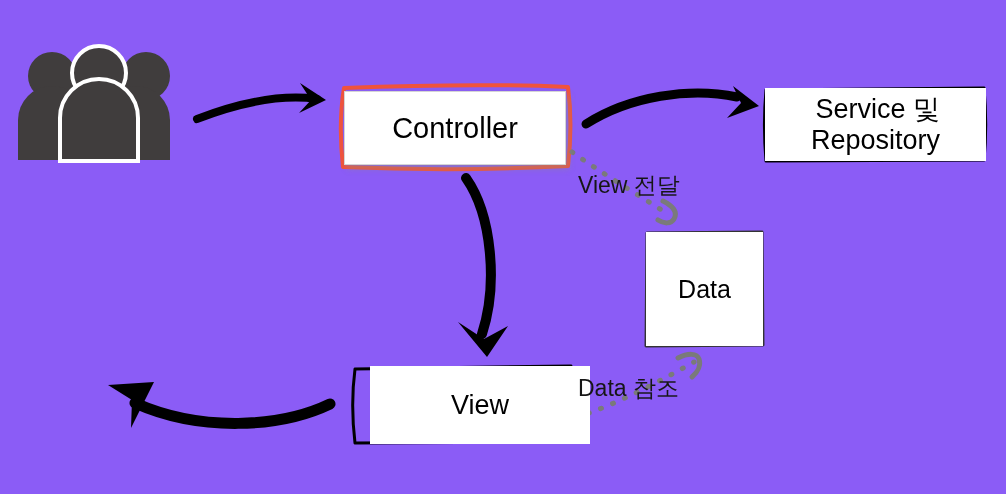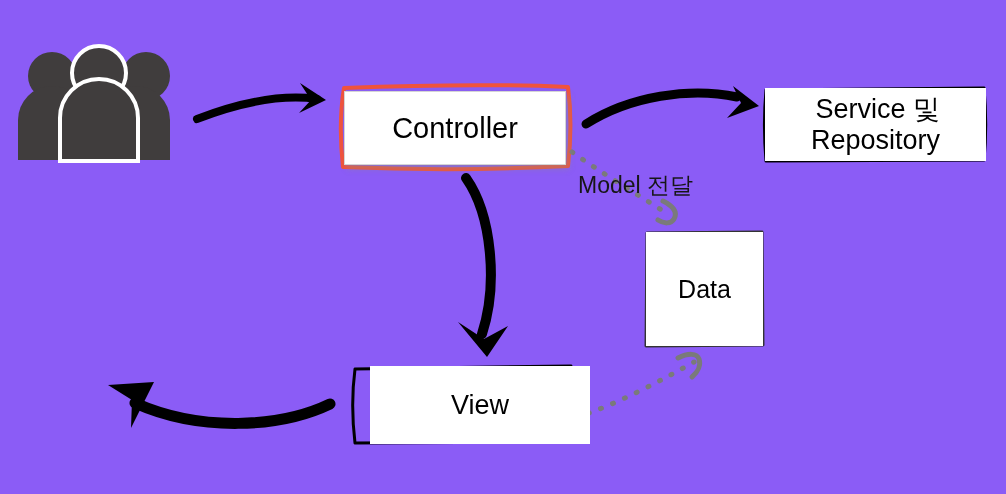--- a/index.html
+++ b/index.html
@@ -165,16 +165,17 @@
   </div>
 
   <div class="node-box" id="model-box">
     <span class="node-label">Data</span>
   </div>
 
   <div class="node-box" id="view-box">
     <span class="node-label">View</span>
   </div>
 
-  <div class="edge-label" id="label-data-jeondal">Model 전달</div>
+  <div class="edge-label" id="label-data-jeondal">View 전달</div>
 
+  <div class="edge-label" id="label-data-chamjo">Data 참조</div>
 
 </div>
 
 </body></html>

